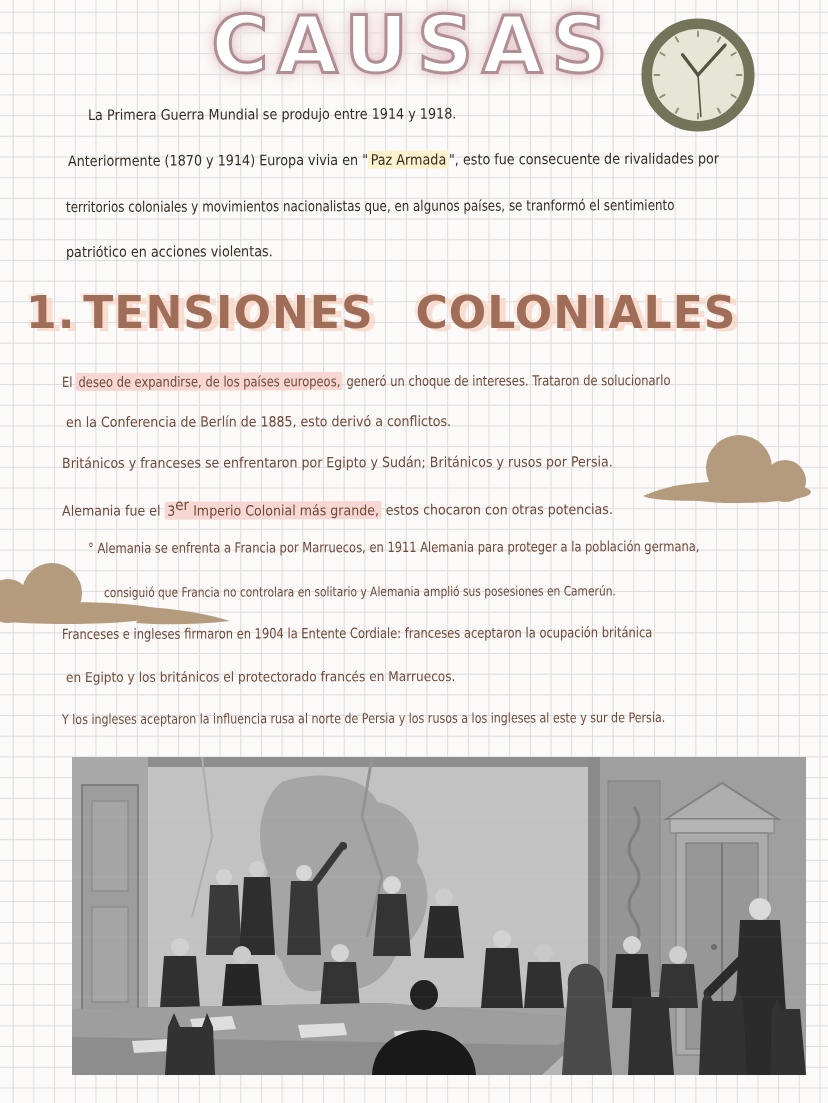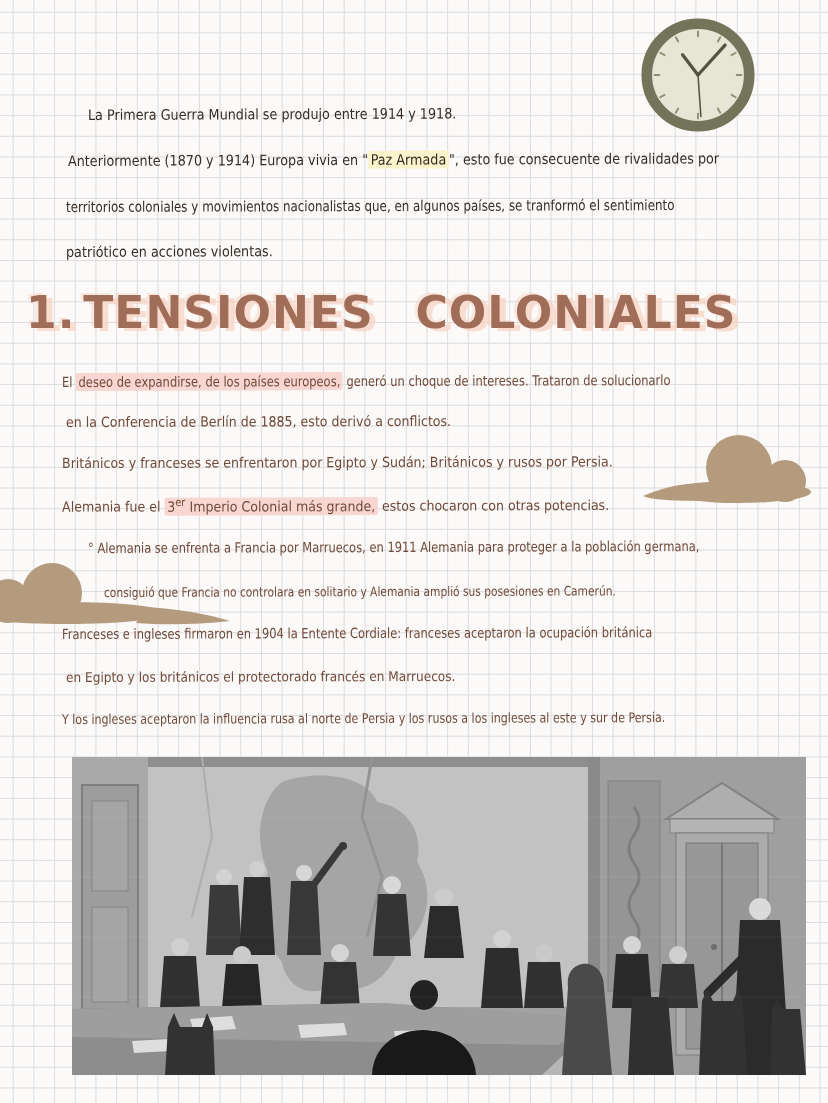--- a/index.html
+++ b/index.html
@@ -30,21 +30,21 @@
   .line{
     position:absolute;white-space:nowrap;
     transform-origin:0 60%;
     line-height:1.25;
   }
   .intro{color:#362c26;font-size:14.5px;transform:scaleX(.88) rotate(-0.2deg);}
   .bodytxt{color:#70493a;font-size:14px;transform:scaleX(.9) rotate(-0.15deg);}
   .tight{transform:scaleX(.82) rotate(-0.15deg);}
   .hl-yellow{background:#fcf3cd;padding:1px 3px;border-radius:2px;}
   .hl-pink{background:#f8d7d2;padding:1px 3px;border-radius:2px;}
-  sup{font-size:11px;}
+  sup{font-size:15px;}
   
   .heading{
     position:absolute;top:286px;left:26px;
     font-size:45px;font-weight:bold;color:#a06d58;
     letter-spacing:1px;white-space:nowrap;
     text-shadow:6px 3px 0 rgba(247,211,195,.75), -3px -2px 0 rgba(247,211,195,.45);
     transform:scaleX(.98);transform-origin:0 50%;
   }
   .heading .num{margin-right:8px;}
   .heading .htxt{word-spacing:26px;}
@@ -55,20 +55,21 @@
   .photo{position:absolute;left:72px;top:757px;width:734px;height:318px;}
   .photo svg{display:block;width:734px;height:318px;}
   
   .clock{position:absolute;left:640px;top:16px;width:116px;height:118px;}
 </style>
 </head>
 <body>
 
 <div class="page">
 
+  <div class="bubble-title">CAUSAS</div>
 
   <div class="clock">
     <svg viewBox="0 0 120 120" width="116" height="118" aria-hidden="true">
       <circle cx="60" cy="60" r="53" fill="#e7e5d6" stroke="#74745a" stroke-width="11"></circle>
       <g stroke="#8f8f73" stroke-width="2" stroke-linecap="round">
         <line x1="60" y1="15" x2="60" y2="20"></line>
           <line x1="60" y1="100" x2="60" y2="105"></line>
         <line x1="15" y1="60" x2="20" y2="60"></line>
           <line x1="100" y1="60" x2="105" y2="60"></line>
         <line x1="37" y1="21" x2="39.5" y2="25.3"></line>

